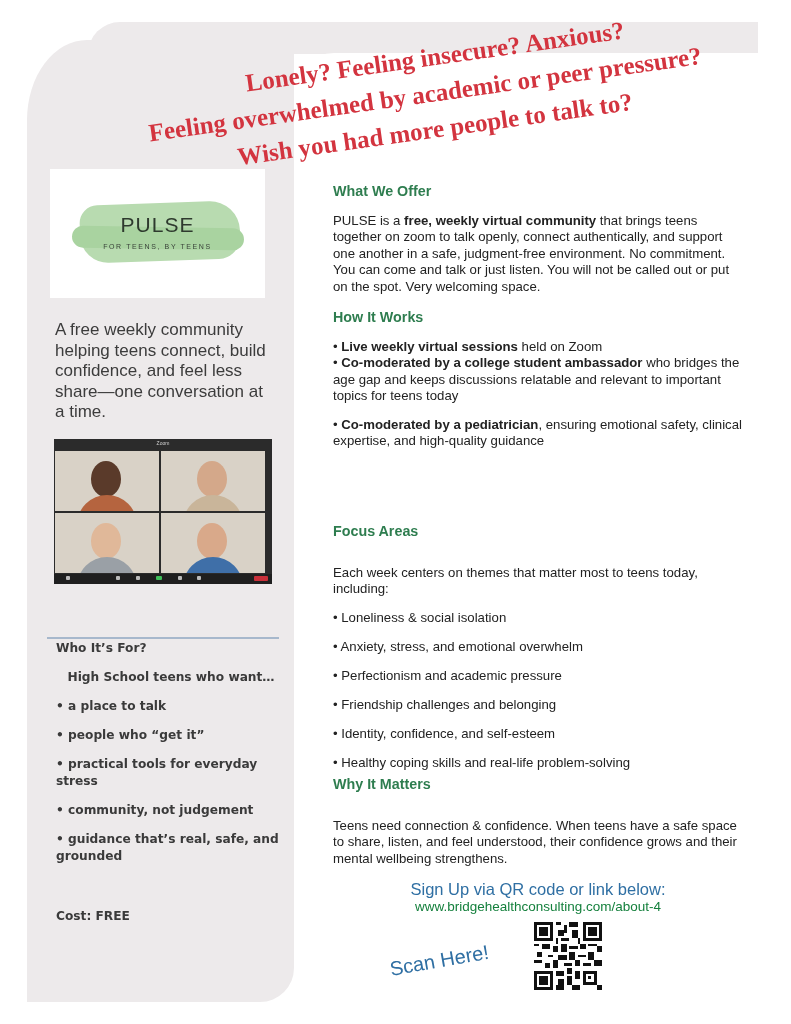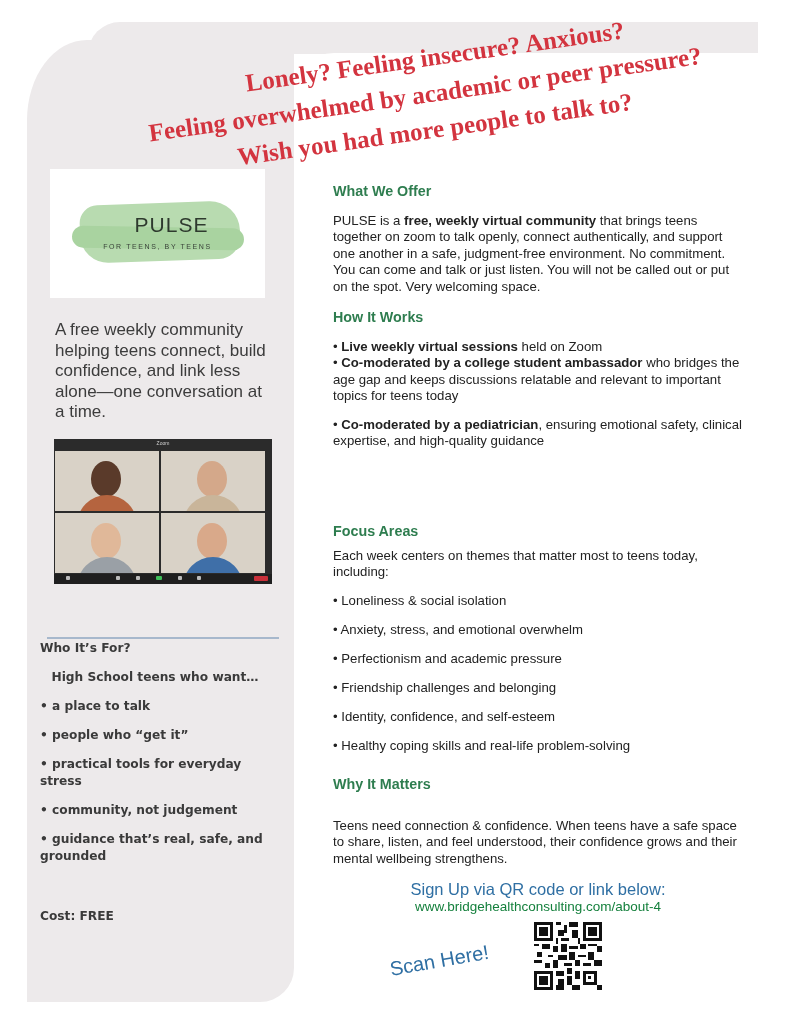--- a/index.html
+++ b/index.html
@@ -14,39 +14,39 @@
   .headline { position: absolute; left: 150px; top: 40px; width: 560px; transform: rotate(-8deg); transform-origin: 50% 50%; font-family: "Liberation Serif", serif; font-weight: bold; color: #d3343f; text-align: center; font-size: 25px; line-height: 36px; z-index: 5; }
   .headline div { white-space: nowrap; }
   .headline .l1 { margin-left: 20px; }
   .headline .l2 { margin-left: -10px; }
   .headline .l3 { margin-left: 0px; }
 
   
   .logo-box { position: absolute; left: 50px; top: 169px; width: 215px; height: 129px; background: #ffffff; }
   .logo-brush { position: absolute; left: 30px; top: 34px; width: 160px; height: 58px; background: #b8dbb0; border-radius: 18px 30px 22px 28px; transform: rotate(-2deg); }
   .logo-brush2 { position: absolute; left: 22px; top: 58px; width: 172px; height: 22px; background: #a9d3a0; border-radius: 14px; transform: rotate(1deg); }
-  .logo-title { position: absolute; left: 0; top: 44px; width: 243px; text-align: center; font-size: 21px; letter-spacing: 1px; color: #2e3a2e; font-weight: normal; }
+  .logo-title { position: absolute; left: 0; top: 44px; width: 215px; text-align: center; font-size: 21px; letter-spacing: 1px; color: #2e3a2e; font-weight: normal; }
   .logo-sub { position: absolute; left: 0; top: 74px; width: 215px; text-align: center; font-size: 7px; letter-spacing: 1.6px; color: #3a433a; }
 
   .tagline { position: absolute; left: 55px; top: 320px; width: 220px; font-size: 17px; line-height: 20.5px; color: #3c3c3c; }
 
   .zoom-window { position: absolute; left: 54px; top: 439px; width: 218px; height: 145px; background: #2b2b2b; }
   .zoom-title { position: absolute; left: 0; top: 1px; width: 100%; text-align: center; color: #cfcfcf; font-size: 5px; }
   .tile { position: absolute; width: 104px; height: 60px; background: #d9d2c7; overflow: hidden; }
   .tile .head { position: absolute; left: 36px; top: 10px; width: 30px; height: 36px; border-radius: 50%; }
   .tile .body { position: absolute; left: 22px; top: 44px; width: 60px; height: 30px; border-radius: 30px 30px 0 0; }
   .t1 { left: 1px; top: 12px; } .t2 { left: 107px; top: 12px; } .t3 { left: 1px; top: 74px; } .t4 { left: 107px; top: 74px; }
   .zoom-toolbar { position: absolute; left: 0; top: 135px; width: 100%; height: 10px; background: #1f1f1f; }
   .zb { position: absolute; top: 2px; width: 4px; height: 4px; background: #bbb; border-radius: 1px; }
   .zb-green { background: #3fbf5a; width: 6px; }
   .zb-end { position: absolute; right: 4px; top: 2px; width: 14px; height: 5px; background: #c9303a; border-radius: 1px; }
 
   .divider { position: absolute; left: 47px; top: 637px; width: 232px; height: 2px; background: #a7b8cc; }
 
-  .who { position: absolute; left: 40px; top: 640px; width: 230px; font-family: "DejaVu Sans", sans-serif; font-weight: bold; color: #3a3a3a; font-size: 12.2px; line-height: 17px; }
+  .who { position: absolute; left: 56px; top: 640px; width: 230px; font-family: "DejaVu Sans", sans-serif; font-weight: bold; color: #3a3a3a; font-size: 12.2px; line-height: 17px; }
   .who p { margin: 0; }
   .who .who-title { margin-top: 0; }
   .who .who-sub { margin-top: 12px; text-align: center; }
   .who .who-item { margin-top: 12px; }
   .who .cost { position: absolute; top: 268px; left: 0; }
 
   
   .right { position: absolute; left: 333px; top: 183px; width: 410px; font-size: 13.2px; line-height: 16.5px; color: #222; }
   .right h3 { margin: 0; color: #2e7d4f; font-size: 14.3px; font-weight: bold; }
   .right p { margin: 0; }
@@ -72,21 +72,21 @@
   <div class="l3">Wish you had more people to talk to?</div>
 </div>
 
 <div class="logo-box">
   <div class="logo-brush"></div>
   <div class="logo-brush2"></div>
   <div class="logo-title">PULSE</div>
   <div class="logo-sub">FOR TEENS, BY TEENS</div>
 </div>
 
-<div class="tagline">A free weekly community helping teens connect, build confidence, and link less alone—one conversation at a time.</div>
+<div class="tagline">A free weekly community helping teens connect, build confidence, and feel less share—one conversation at a time.</div>
 
 <div class="zoom-window">
   <div class="zoom-title">Zoom</div>
   <div class="tile t1">
     <div class="head" style="background:#5a3a2a;"></div>
     <div class="body" style="background:#b5643f;"></div>
   </div>
   <div class="tile t2">
     <div class="head" style="background:#d4a88a;"></div>
     <div class="body" style="background:#c9b59a;"></div>
@@ -131,21 +131,21 @@
 
   <div class="sec" style="top:126px;">
     <h3>How It Works</h3>
     <p style="margin-top:13px;"><span>• </span><b>Live weekly virtual sessions</b><span> held on Zoom</span></p>
     <p style=""><span>• </span><b>Co-moderated by a college student ambassador</b><span> who bridges the age gap and keeps discussions relatable and relevant to important topics for teens today</span></p>
     <p style="margin-top:12px;"><span>• </span><b>Co-moderated by a pediatrician</b><span>, ensuring emotional safety, clinical expertise, and high-quality guidance</span></p>
   </div>
 
   <div class="sec" style="top:340px;">
     <h3>Focus Areas</h3>
-    <p style="margin-top:8px;">Each week centers on themes that matter most to teens today, including:</p>
+    <p style="margin-top:25px;">Each week centers on themes that matter most to teens today, including:</p>
     <p style="margin-top:12.5px;">• Loneliness &amp; social isolation</p>
     <p style="margin-top:12.5px;">• Anxiety, stress, and emotional overwhelm</p>
     <p style="margin-top:12.5px;">• Perfectionism and academic pressure</p>
     <p style="margin-top:12.5px;">• Friendship challenges and belonging</p>
     <p style="margin-top:12.5px;">• Identity, confidence, and self-esteem</p>
     <p style="margin-top:12.5px;">• Healthy coping skills and real-life problem-solving</p>
   </div>
 
   <div class="sec" style="top:593px;">
     <h3>Why It Matters</h3>

